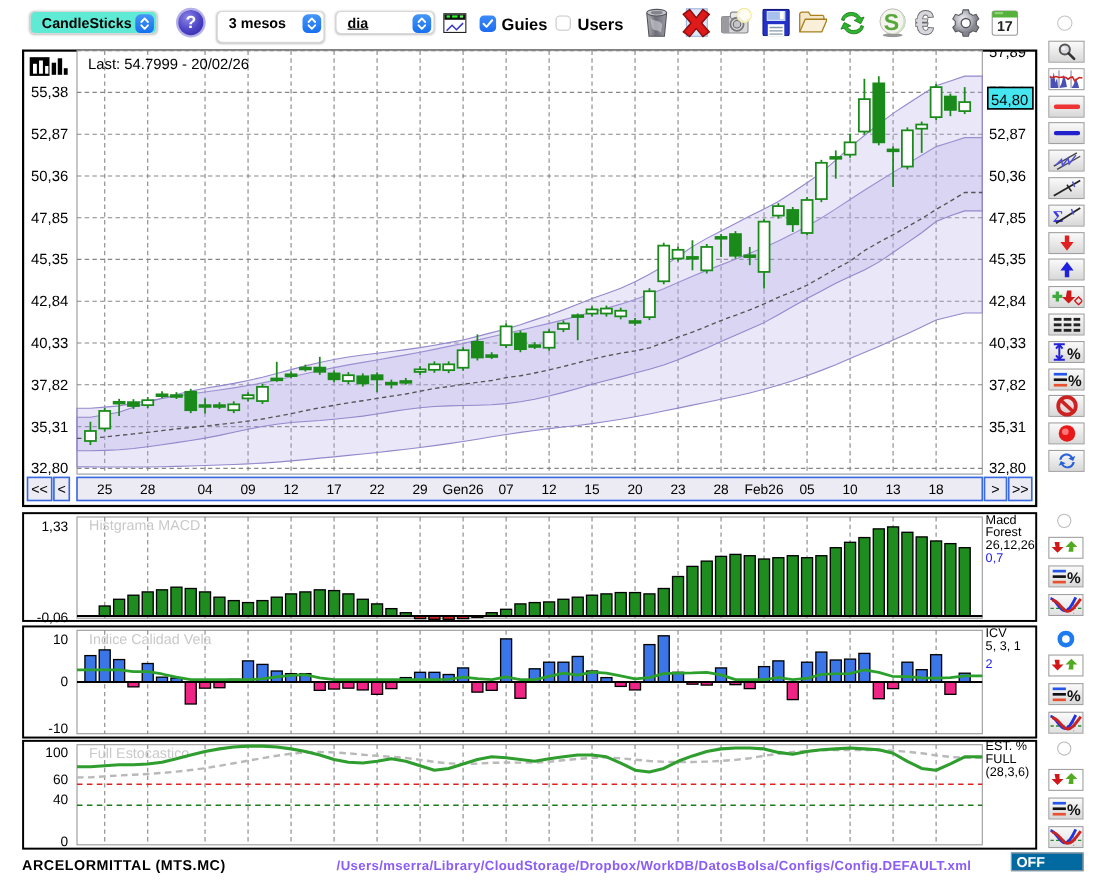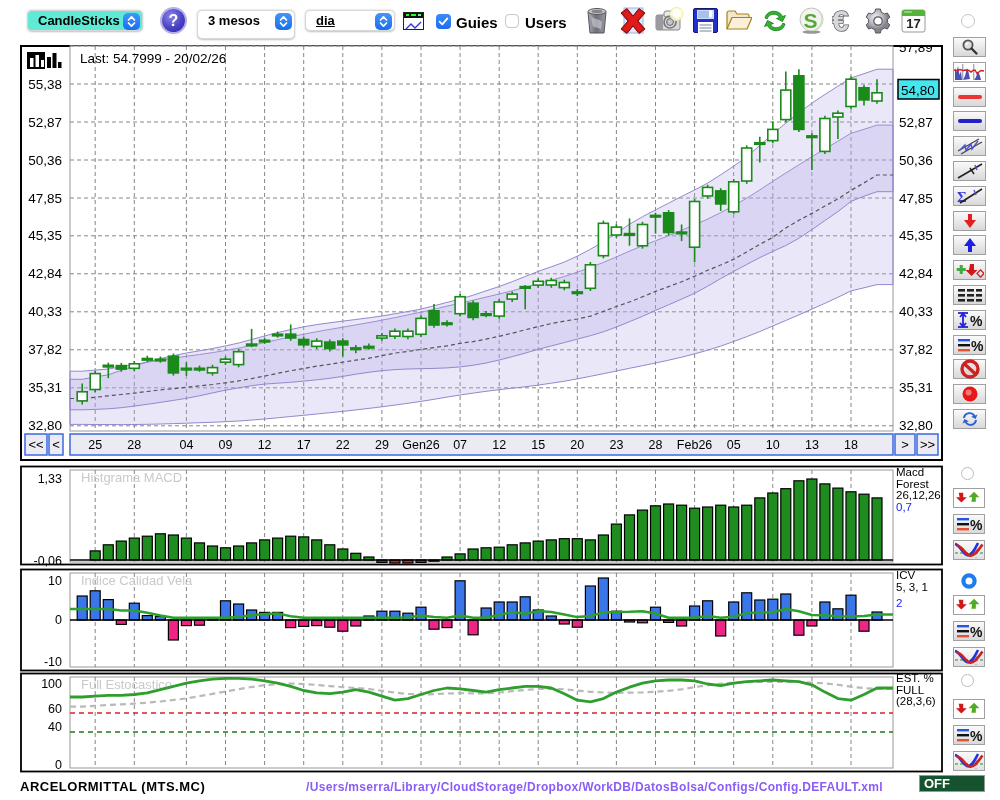--- a/index.html
+++ b/index.html
@@ -768,12 +768,12 @@
 <div style="position:absolute;left:953px;top:751px;width:32px;height:20px;background:linear-gradient(#fafafa,#e0e0e0);border:1px solid #a0a0a0;display:flex;align-items:center;justify-content:center;">
     <svg width="30" height="18" viewBox="0 0 30 18">
       <line x1="1" y1="12" x2="29" y2="12" stroke="#2a8a2a" stroke-width="1.2" stroke-dasharray="3,2"></line>
       <line x1="22" y1="8" x2="22" y2="17" stroke="#99b" stroke-width="1" stroke-dasharray="2,2"></line>
       <path d="M1 3 C6 4 8 12 13 14 C17 15.5 20 10 24 2" stroke="#2233dd" stroke-width="2.6" fill="none"></path>
       <path d="M1 2 C7 2.5 9 10 14 12 C18 13.5 22 8 27 1" stroke="#cc2222" stroke-width="2.6" fill="none" transform="translate(1.5,2.5)"></path>
     </svg>
   </div>
 <div style="position:absolute;left:20px;top:779px;font-size:13px;font-weight:600;letter-spacing:0.5px;">ARCELORMITTAL (MTS.MC)</div>
 <div style="position:absolute;left:306px;top:780px;font-size:12px;font-weight:bold;color:#8b5cf6;letter-spacing:0.33px;">/Users/mserra/Library/CloudStorage/Dropbox/WorkDB/DatosBolsa/Configs/Config.DEFAULT.xml</div>
-<div style="position:absolute;left:919px;top:775px;width:66px;height:17px;background:#14532d;border:1.5px solid #999;color:#fff;font-size:13px;font-weight:bold;padding-left:4px;line-height:16px;">OFF</div>
+<div style="position:absolute;left:919px;top:775px;width:66px;height:17px;background:#0369a1;border:1.5px solid #999;color:#fff;font-size:13px;font-weight:bold;padding-left:4px;line-height:16px;">OFF</div>
 </body></html>

